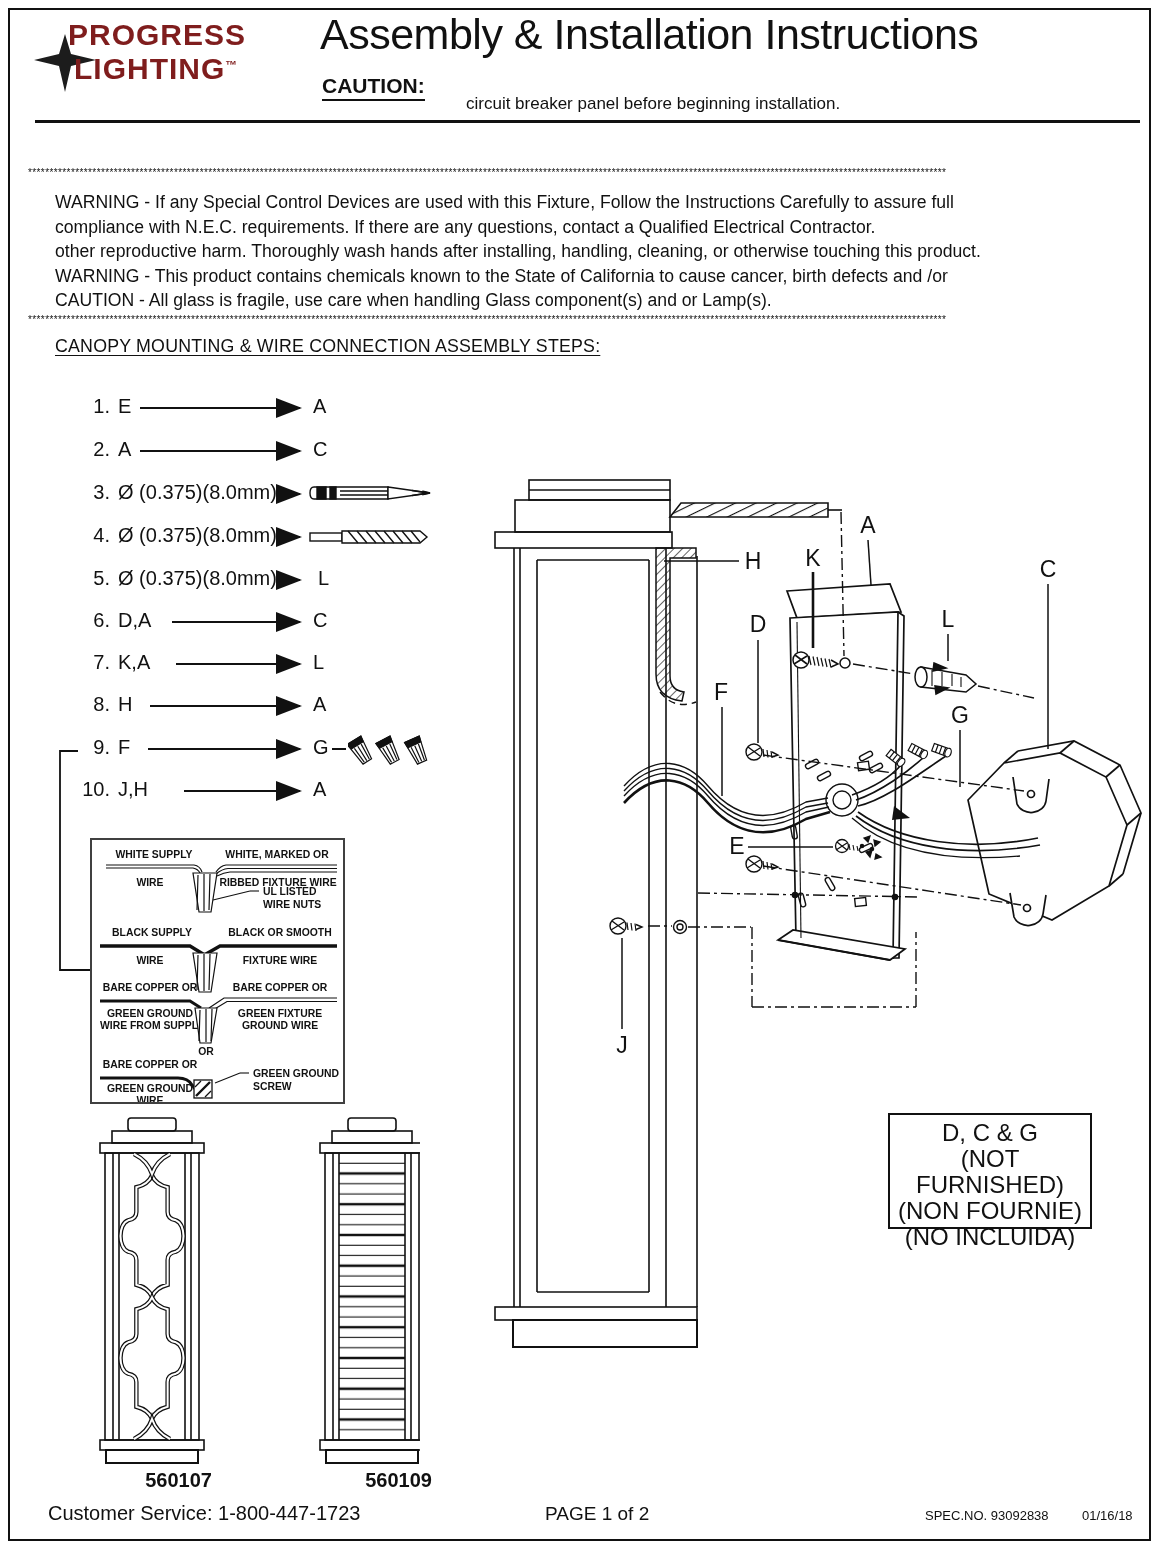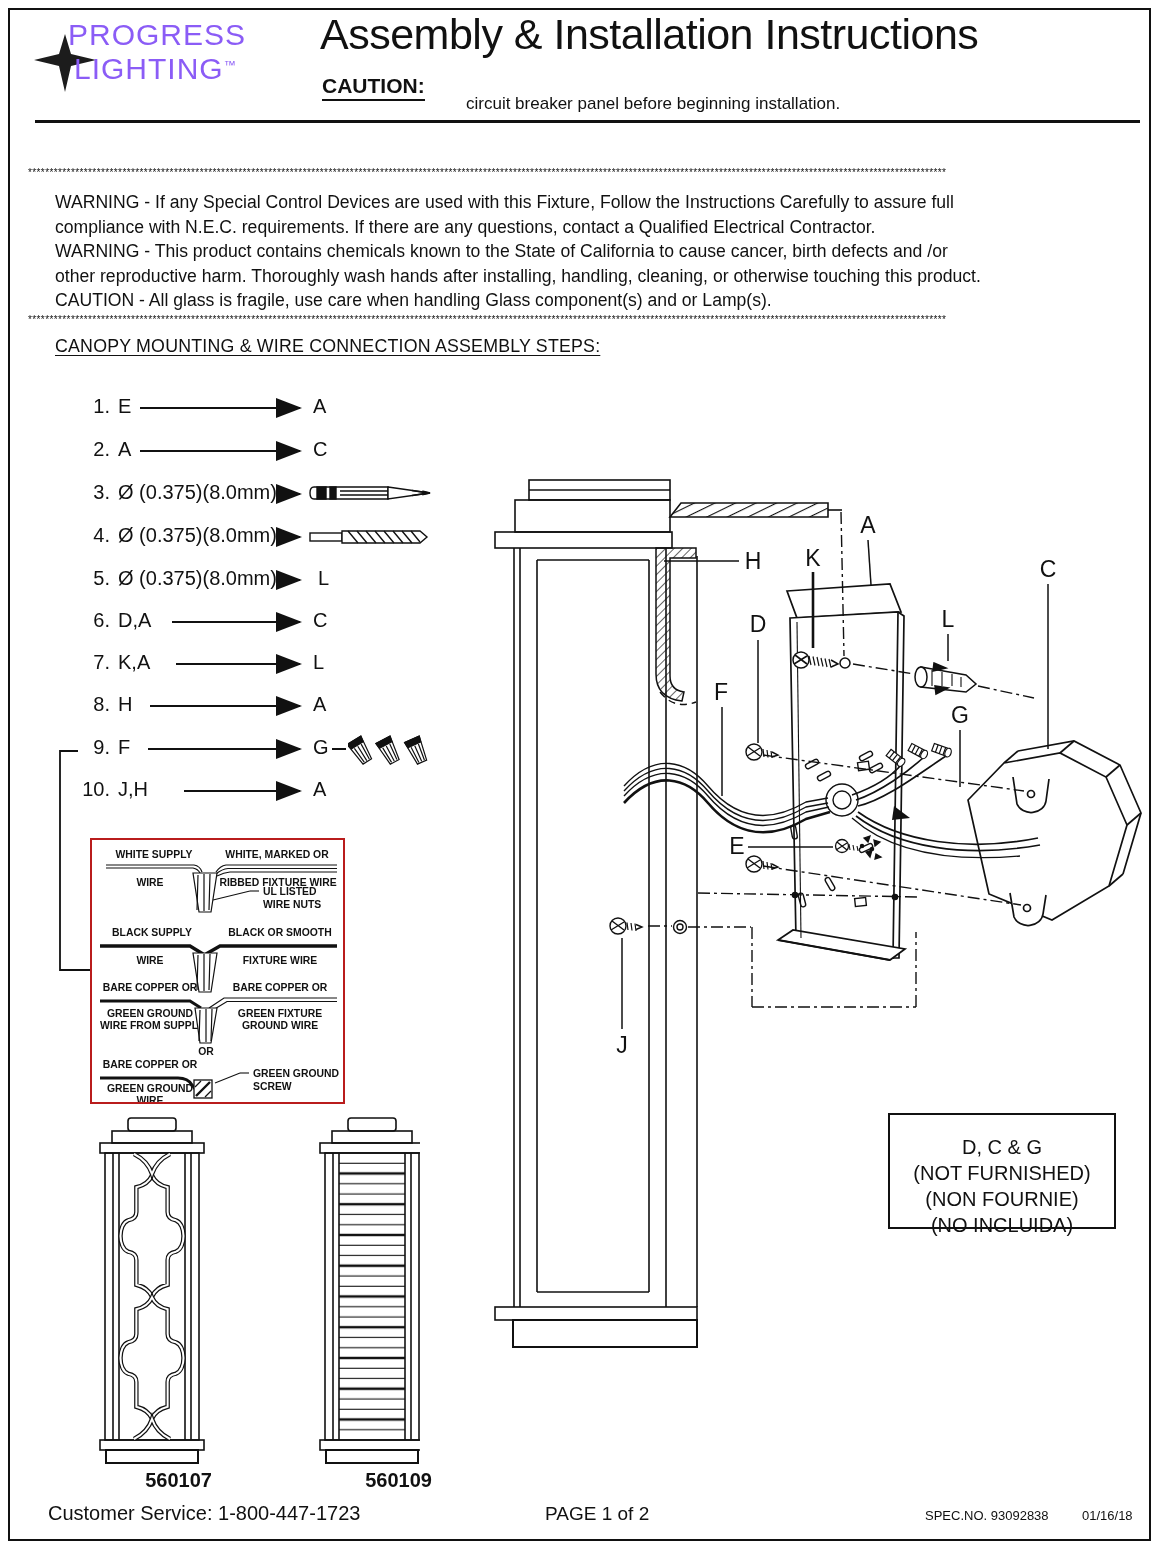--- a/index.html
+++ b/index.html
@@ -1,46 +1,46 @@
 <!DOCTYPE html>
 <html><head>
 <meta charset="utf-8">
 <style>
   html,body{margin:0;padding:0;background:#e8e8e8;}
   .page{position:relative;width:1163px;height:1550px;background:#ffffff;overflow:hidden;
         font-family:"Liberation Sans", sans-serif;color:#111;}
   .page-border{position:absolute;left:8px;top:8px;width:1143px;height:1533px;
         border:2px solid #111;box-sizing:border-box;pointer-events:none;}
   .abs{position:absolute;}
-  .brand{font-weight:normal;color:#8b5cf6;letter-spacing:1px;}
+  .brand{font-weight:bold;color:#7f1d1d;letter-spacing:1px;}
   .brand-l1{position:absolute;left:68px;top:18px;font-size:30px;}
   .brand-l2{position:absolute;left:74px;top:52px;font-size:30px;}
   .brand-tm{font-size:12px;vertical-align:10px;letter-spacing:0;}
   .doc-title{position:absolute;left:320px;top:10px;font-size:43px;letter-spacing:-0.5px;white-space:nowrap;}
   .caution-label{position:absolute;left:322px;top:74px;font-size:21px;font-weight:bold;
         border-bottom:2px solid #111;padding-bottom:1px;}
   .caution-line1{position:absolute;left:466px;top:72px;font-size:20.5px;white-space:nowrap;}
   .caution-line2{position:absolute;left:466px;top:94px;font-size:17px;white-space:nowrap;}
   .rule{position:absolute;left:35px;top:120px;width:1105px;height:3px;background:#111;}
   .models{position:absolute;left:0;top:129px;width:1163px;text-align:center;font-size:35px;}
   .sep{position:absolute;left:28px;width:1110px;font-size:10px;letter-spacing:0.4px;
        white-space:nowrap;overflow:hidden;}
   .warnings{position:absolute;left:55px;top:190px;width:1075px;font-size:17.6px;line-height:24.6px;}
   .sec-head{position:absolute;left:55px;top:336px;font-size:17.8px;letter-spacing:0.2px;
        text-decoration:underline;text-underline-offset:3px;}
   .step-num{position:absolute;left:68px;width:42px;text-align:right;font-size:20px;}
   .step-from{position:absolute;left:118px;font-size:20px;white-space:nowrap;}
   .step-to{position:absolute;left:313px;font-size:20px;}
-  .wirebox{position:absolute;left:90px;top:838px;width:255px;height:266px;border:2px solid #b91c1c;
+  .wirebox{position:absolute;left:90px;top:838px;width:255px;height:266px;border:2px solid #404040;
        box-sizing:border-box;}
   .wb{font-size:10.4px;font-weight:bold;text-anchor:middle;fill:#111;}
   .wbl{font-size:10.4px;font-weight:bold;text-anchor:start;fill:#111;}
   .dlabel{font-size:23px;fill:#111;text-anchor:middle;}
-  .nf-box{position:absolute;left:888px;top:1113px;width:228px;height:116px;border:2px solid #111;
-       box-sizing:border-box;text-align:center;font-size:20px;line-height:26px;padding-top:19px;}
+  .nf-box{position:absolute;left:888px;top:1113px;width:204px;height:116px;border:2px solid #111;
+       box-sizing:border-box;text-align:center;font-size:24px;line-height:26px;padding-top:5px;}
   .prod-label{position:absolute;top:1469px;width:120px;text-align:right;font-size:20px;font-weight:bold;}
   .footer-cs{position:absolute;left:48px;top:1502px;font-size:20px;}
   .footer-page{position:absolute;left:545px;top:1503px;font-size:19px;}
   .footer-spec{position:absolute;left:925px;top:1508px;font-size:13px;text-align:right;}
   .footer-date{position:absolute;left:1082px;top:1508px;font-size:13px;}
   svg{display:block;}
 </style>
 </head>
 <body>
 
@@ -57,22 +57,22 @@
   <div class="caution-label">CAUTION:</div>
   <div class="caution-line2">circuit breaker panel before beginning installation.</div>
   <div class="rule"></div>
 
 
   <div class="sep" style="top:167px;">**********************************************************************************************************************************************************************************************************************</div>
 
   <div class="warnings">
     <div>WARNING - If any Special Control Devices are used with this Fixture, Follow the Instructions Carefully to assure full</div>
     <div>compliance with N.E.C. requirements. If there are any questions, contact a Qualified Electrical Contractor.</div>
+    <div>other reproductive harm.  Thoroughly wash hands after installing, handling, cleaning, or otherwise touching this product.</div>
     <div>WARNING -  This product contains chemicals known to the State of California to cause cancer, birth defects and /or</div>
-    <div>other reproductive harm.  Thoroughly wash hands after installing, handling, cleaning, or otherwise touching this product.</div>
     <div>CAUTION - All glass is fragile, use care when handling Glass component(s) and or Lamp(s).</div>
   </div>
 
   <div class="sep" style="top:314px;">**********************************************************************************************************************************************************************************************************************</div>
 
   <div class="sec-head">CANOPY MOUNTING &amp; WIRE CONNECTION ASSEMBLY STEPS:</div>
 
   <svg class="abs" style="left:40px;top:390px;" width="430" height="600" viewBox="40 390 430 600">
     <defs>
       <marker id="ah" markerWidth="14" markerHeight="10" refX="12" refY="5" orient="auto">

